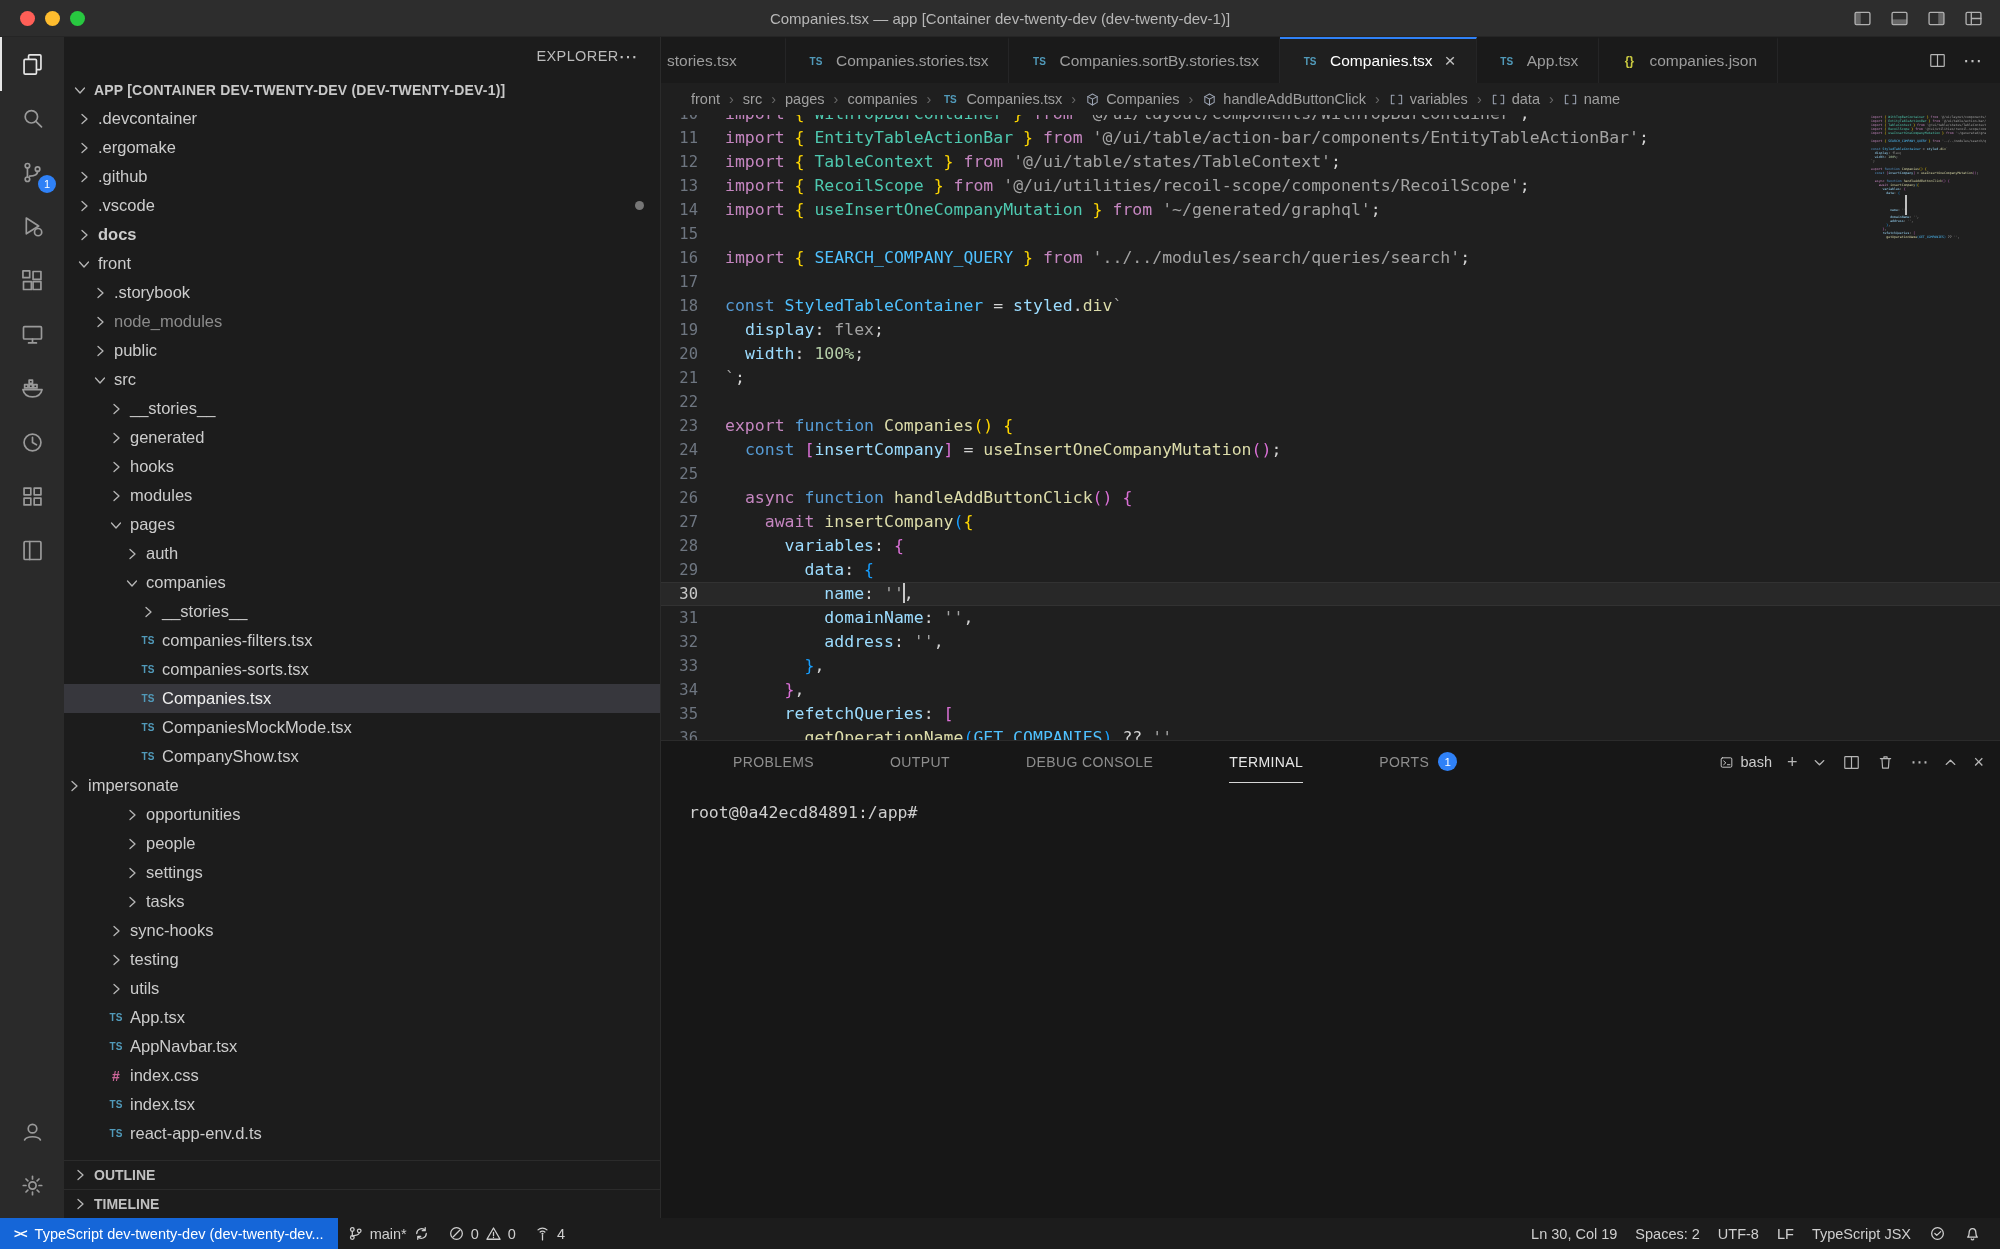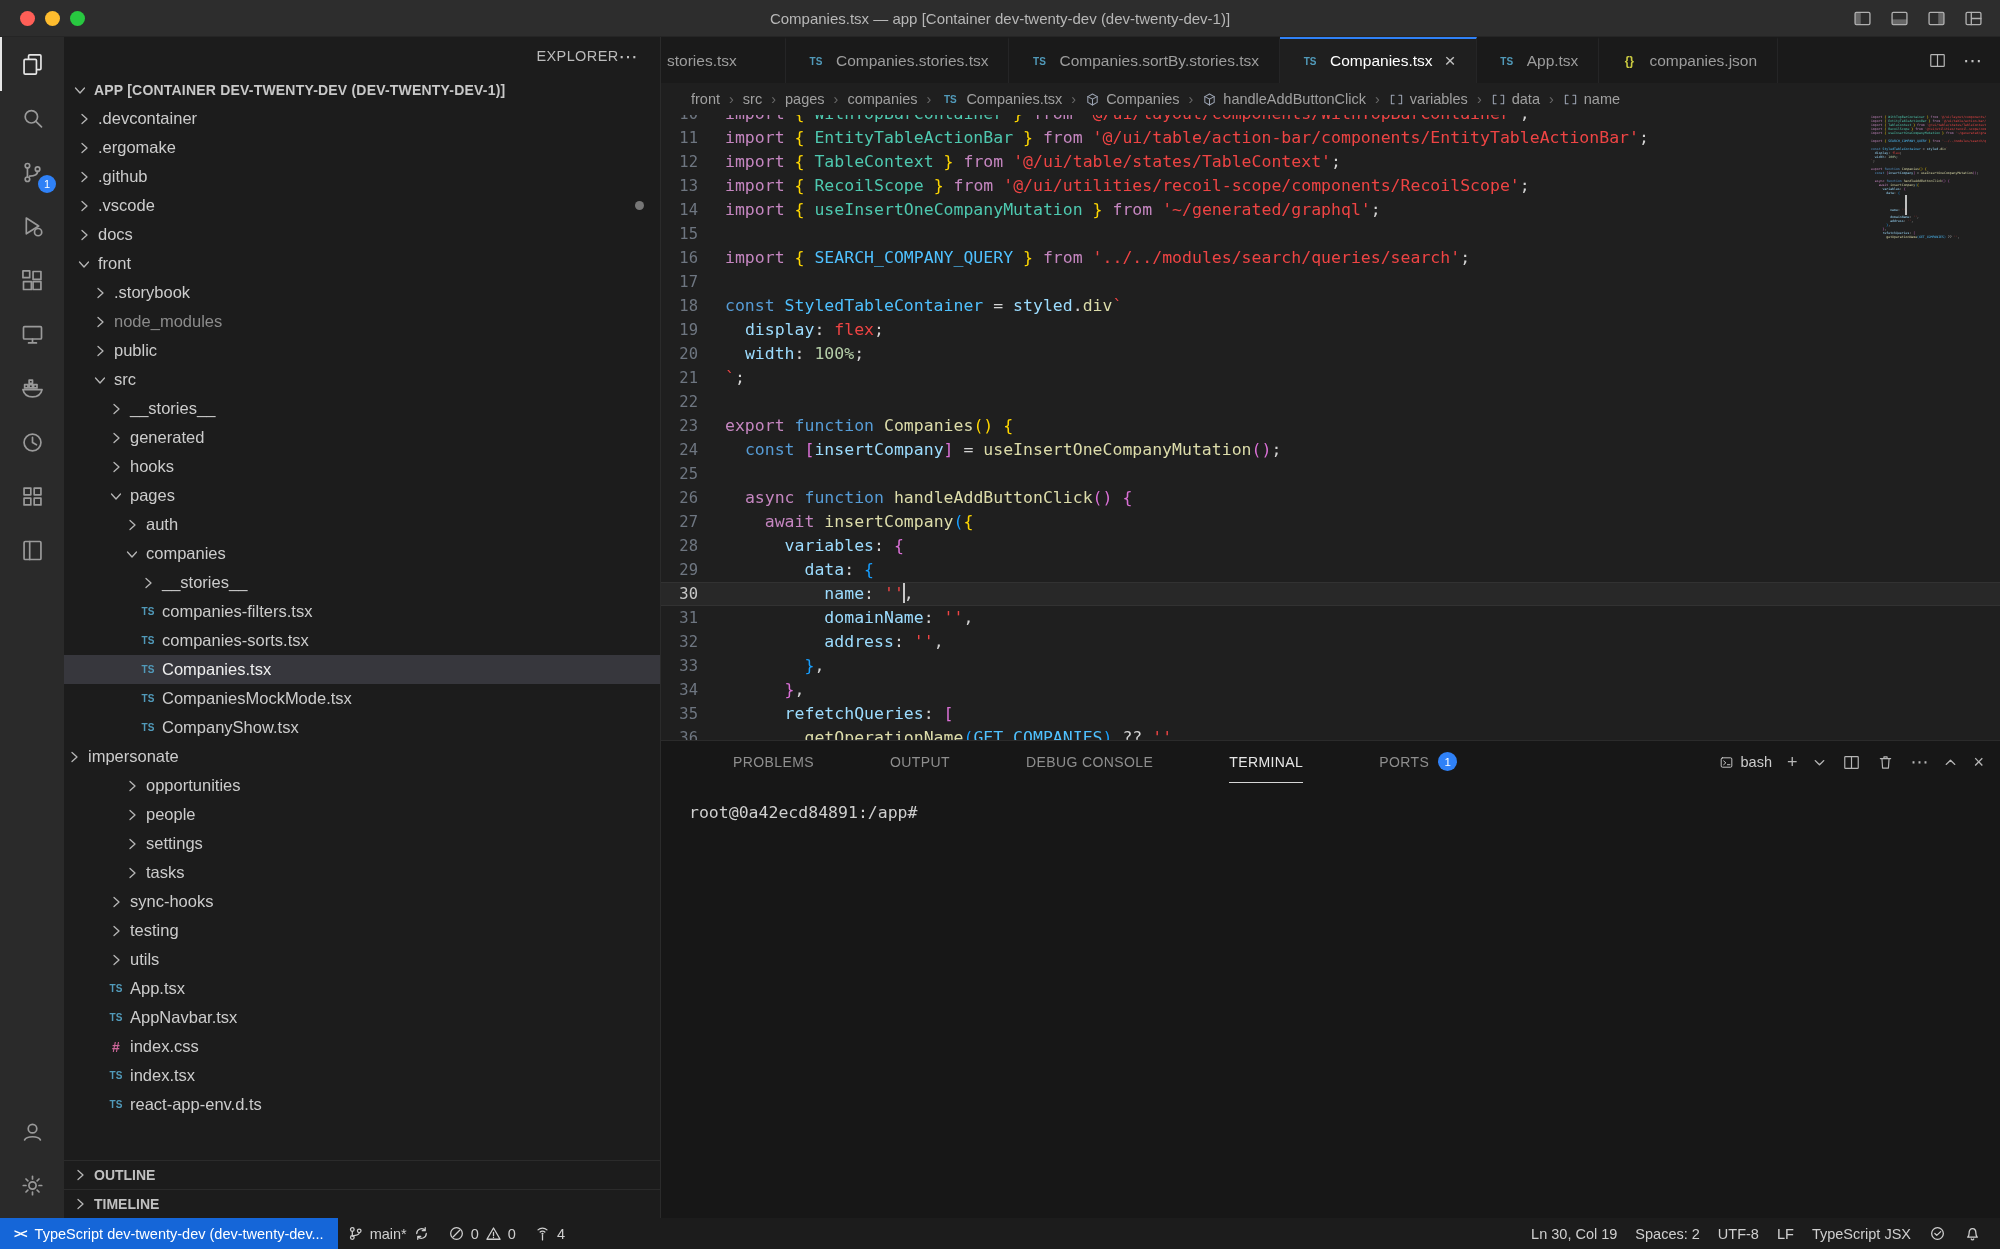--- a/index.html
+++ b/index.html
@@ -78,21 +78,21 @@
   
   .code-wrap { flex:1; position:relative; overflow:hidden; background:#1f1f1f;
                font-family:"DejaVu Sans Mono", monospace; }
   #code { margin-top:-13px; }
   .line { display:flex; height:24px; line-height:24px; font-size:16.5px; }
   .line.cur { background:rgba(255,255,255,.045); box-shadow: inset 0 1px rgba(255,255,255,.05), inset 0 -1px rgba(255,255,255,.05); }
   .ln { width:64px; flex:none; text-align:right; padding-right:27px; color:#6e7681; font-size:15.5px; }
   .line.cur .ln { color:#c8c8c8; }
   .lc { white-space:pre; }
   .tk-k{color:#C586C0} .tk-d{color:#569CD6} .tk-t{color:#4EC9B0} .tk-v{color:#9CDCFE} .tk-c2{color:#4FC1FF}
-  .tk-f{color:#DCDCAA} .tk-s{color:#ef4444} .tk-p{color:#D4D4D4} .tk-n{color:#B5CEA8}
+  .tk-f{color:#DCDCAA} .tk-s{color:#a3a3a3} .tk-p{color:#D4D4D4} .tk-n{color:#B5CEA8}
   .tk-b1{color:#FFD700} .tk-b2{color:#DA70D6} .tk-b3{color:#179FFF}
   .caret { display:inline-block; width:2px; height:20px; background:#c8c8c8; margin:0 -1px; vertical-align:-4px;
            animation:blink 1s steps(1) infinite; }
   @keyframes blink { 50% { opacity:0; } }
 
   .minimap { position:absolute; top:0; right:14px; width:115px; height:100%; overflow:hidden; opacity:.95; cursor:pointer; }
   .mini-line { white-space:pre; font-size:3.2px; line-height:4px; font-family:"DejaVu Sans Mono", monospace; }
 
   
   .panel { height:478px; background:#171717; border-top:1px solid #2b2b2b; display:flex; flex-direction:column; }
@@ -293,21 +293,21 @@
           </div>
           <div class="trow" style="padding-left: 10px;">
             <span class="chev">
               <svg viewBox="0 0 16 16">
                 <path d="M6 3.5 11 8l-5 4.5"></path>
               </svg>
             </span>
             <span class="tlabel">.vscode</span>
             <span class="moddot"></span>
           </div>
-          <div class="trow" style="padding-left: 10px;">
+          <div class="trow" style="padding-left: 10px; font-weight: bold;">
             <span class="chev">
               <svg viewBox="0 0 16 16">
                 <path d="M6 3.5 11 8l-5 4.5"></path>
               </svg>
             </span>
             <span class="tlabel">docs</span>
           </div>
           <div class="trow" style="padding-left: 10px;">
             <span class="chev open">
               <svg viewBox="0 0 16 16">
@@ -364,20 +364,28 @@
             </span>
             <span class="tlabel">generated</span>
           </div>
           <div class="trow" style="padding-left: 42px;">
             <span class="chev">
               <svg viewBox="0 0 16 16">
                 <path d="M6 3.5 11 8l-5 4.5"></path>
               </svg>
             </span>
             <span class="tlabel">hooks</span>
+          </div>
+          <div class="trow" style="padding-left: 42px;">
+            <span class="chev">
+              <svg viewBox="0 0 16 16">
+                <path d="M6 3.5 11 8l-5 4.5"></path>
+              </svg>
+            </span>
+            <span class="tlabel">modules</span>
           </div>
           <div class="trow" style="padding-left: 42px;">
             <span class="chev open">
               <svg viewBox="0 0 16 16">
                 <path d="M6 3.5 11 8l-5 4.5"></path>
               </svg>
             </span>
             <span class="tlabel">pages</span>
           </div>
           <div class="trow" style="padding-left: 58px;">

